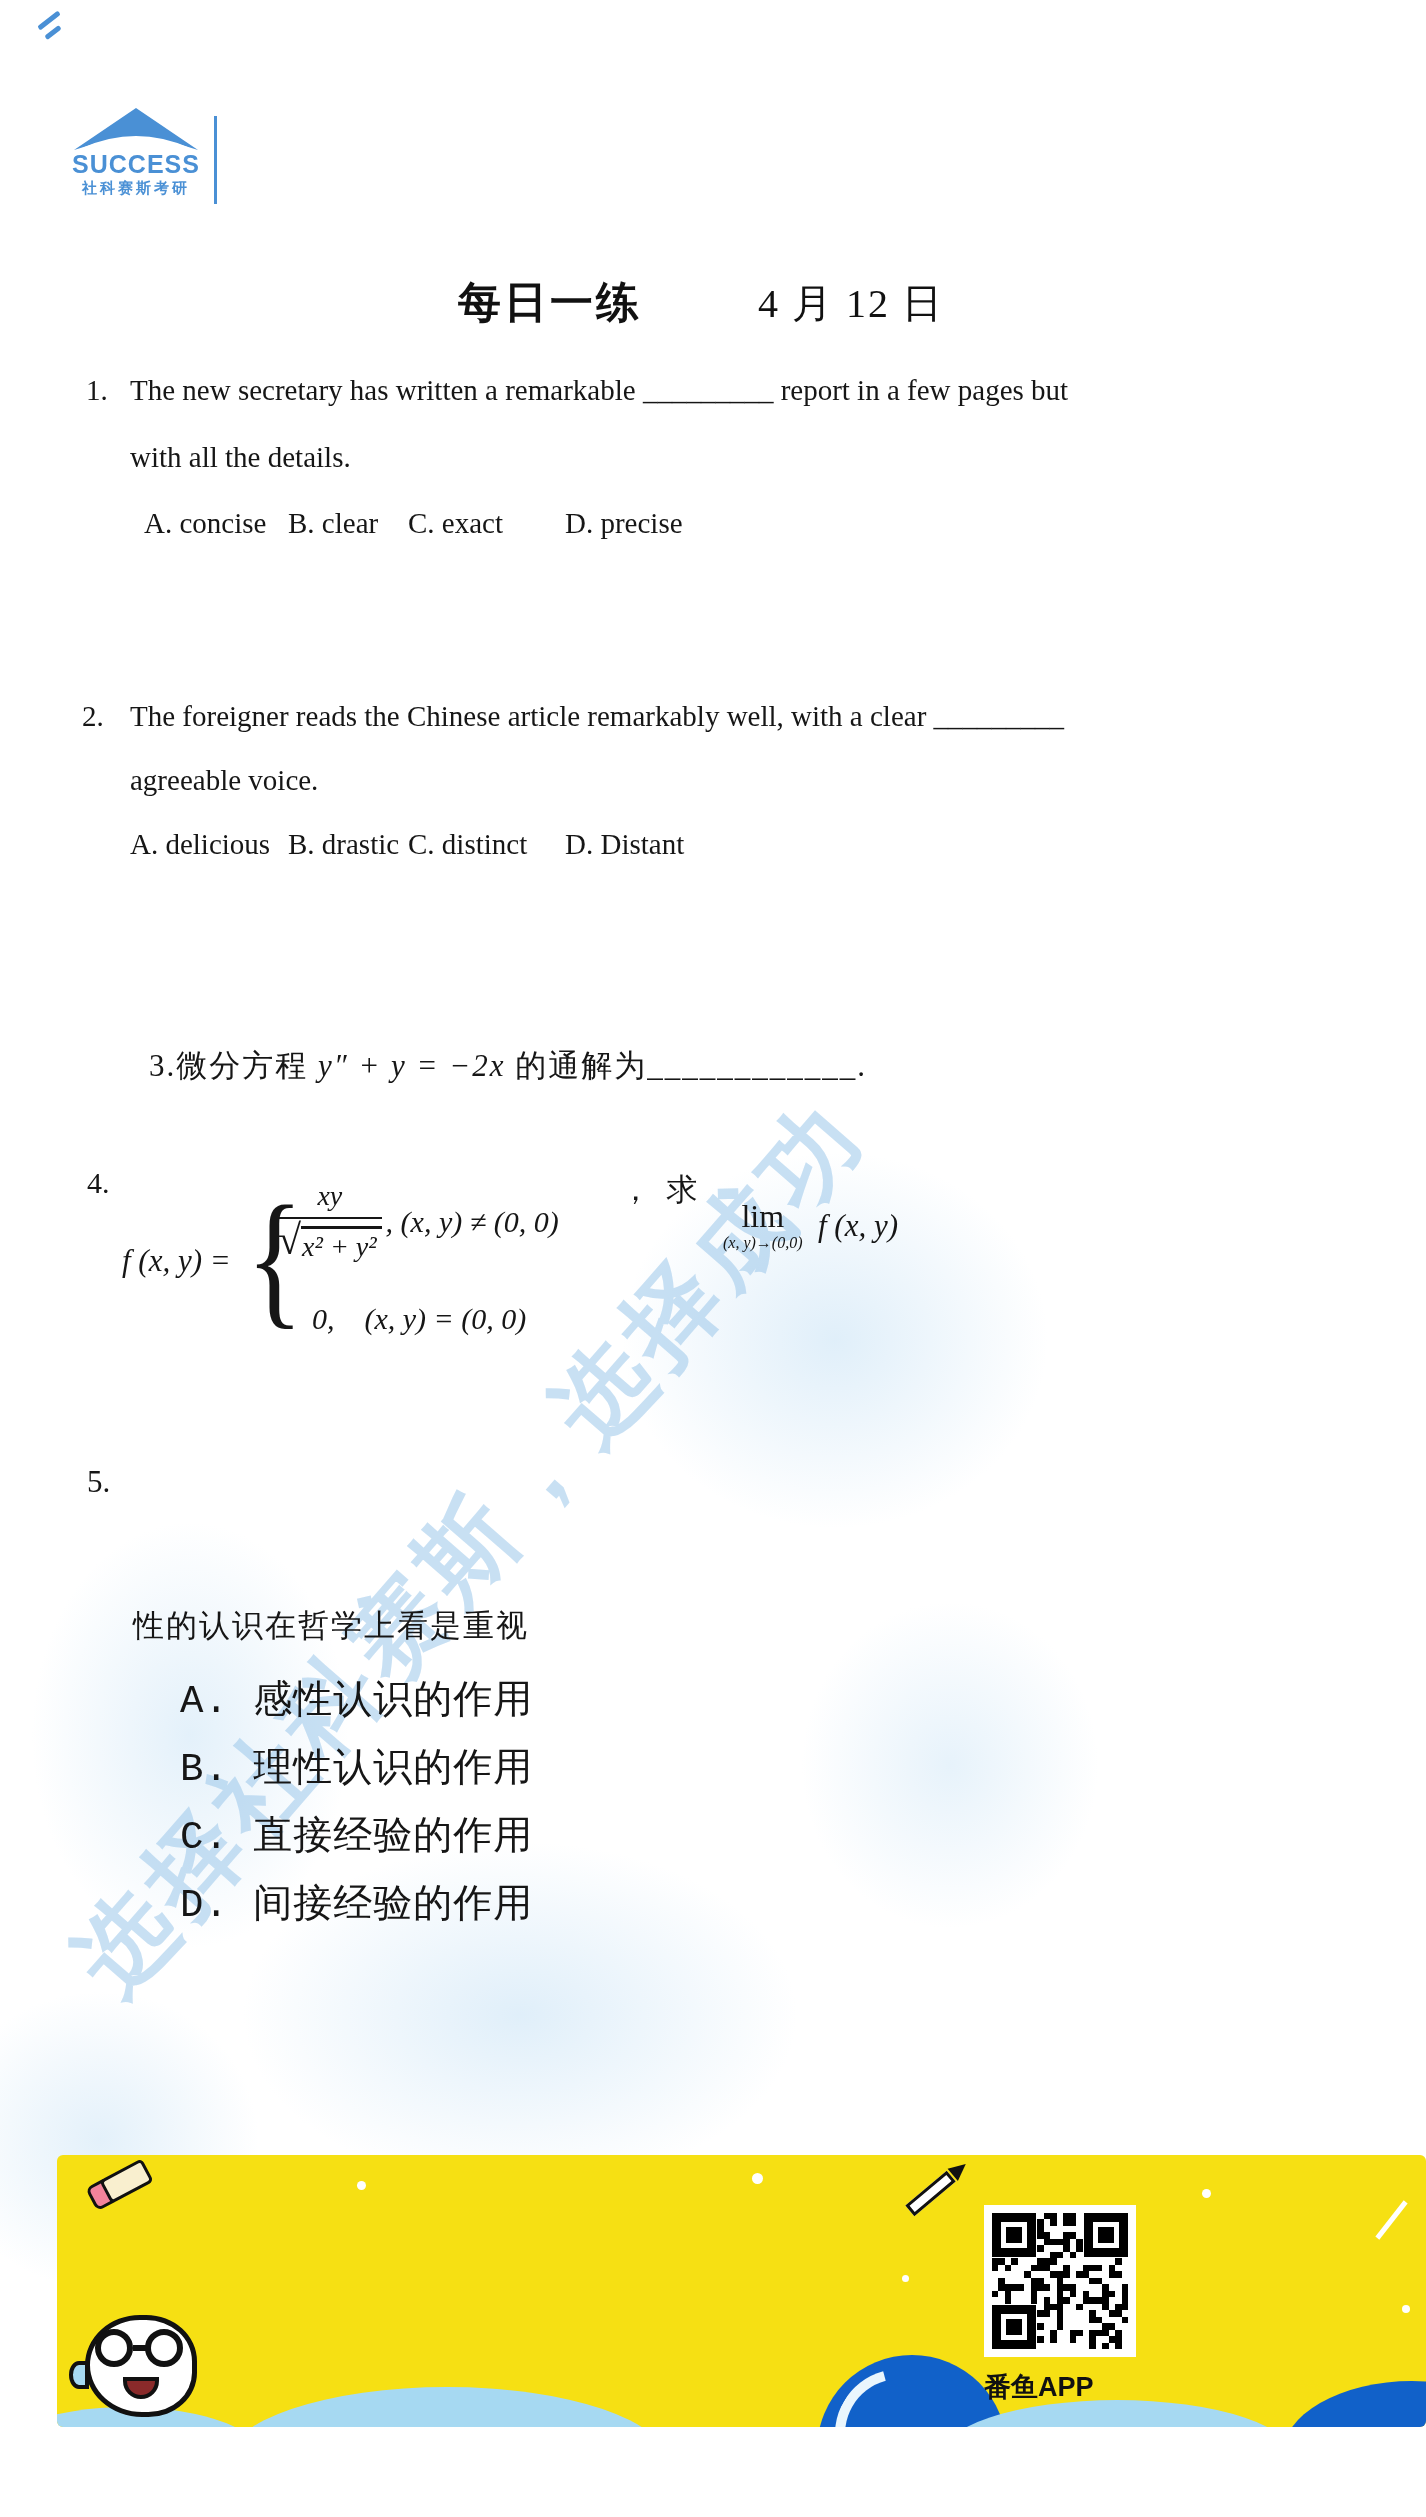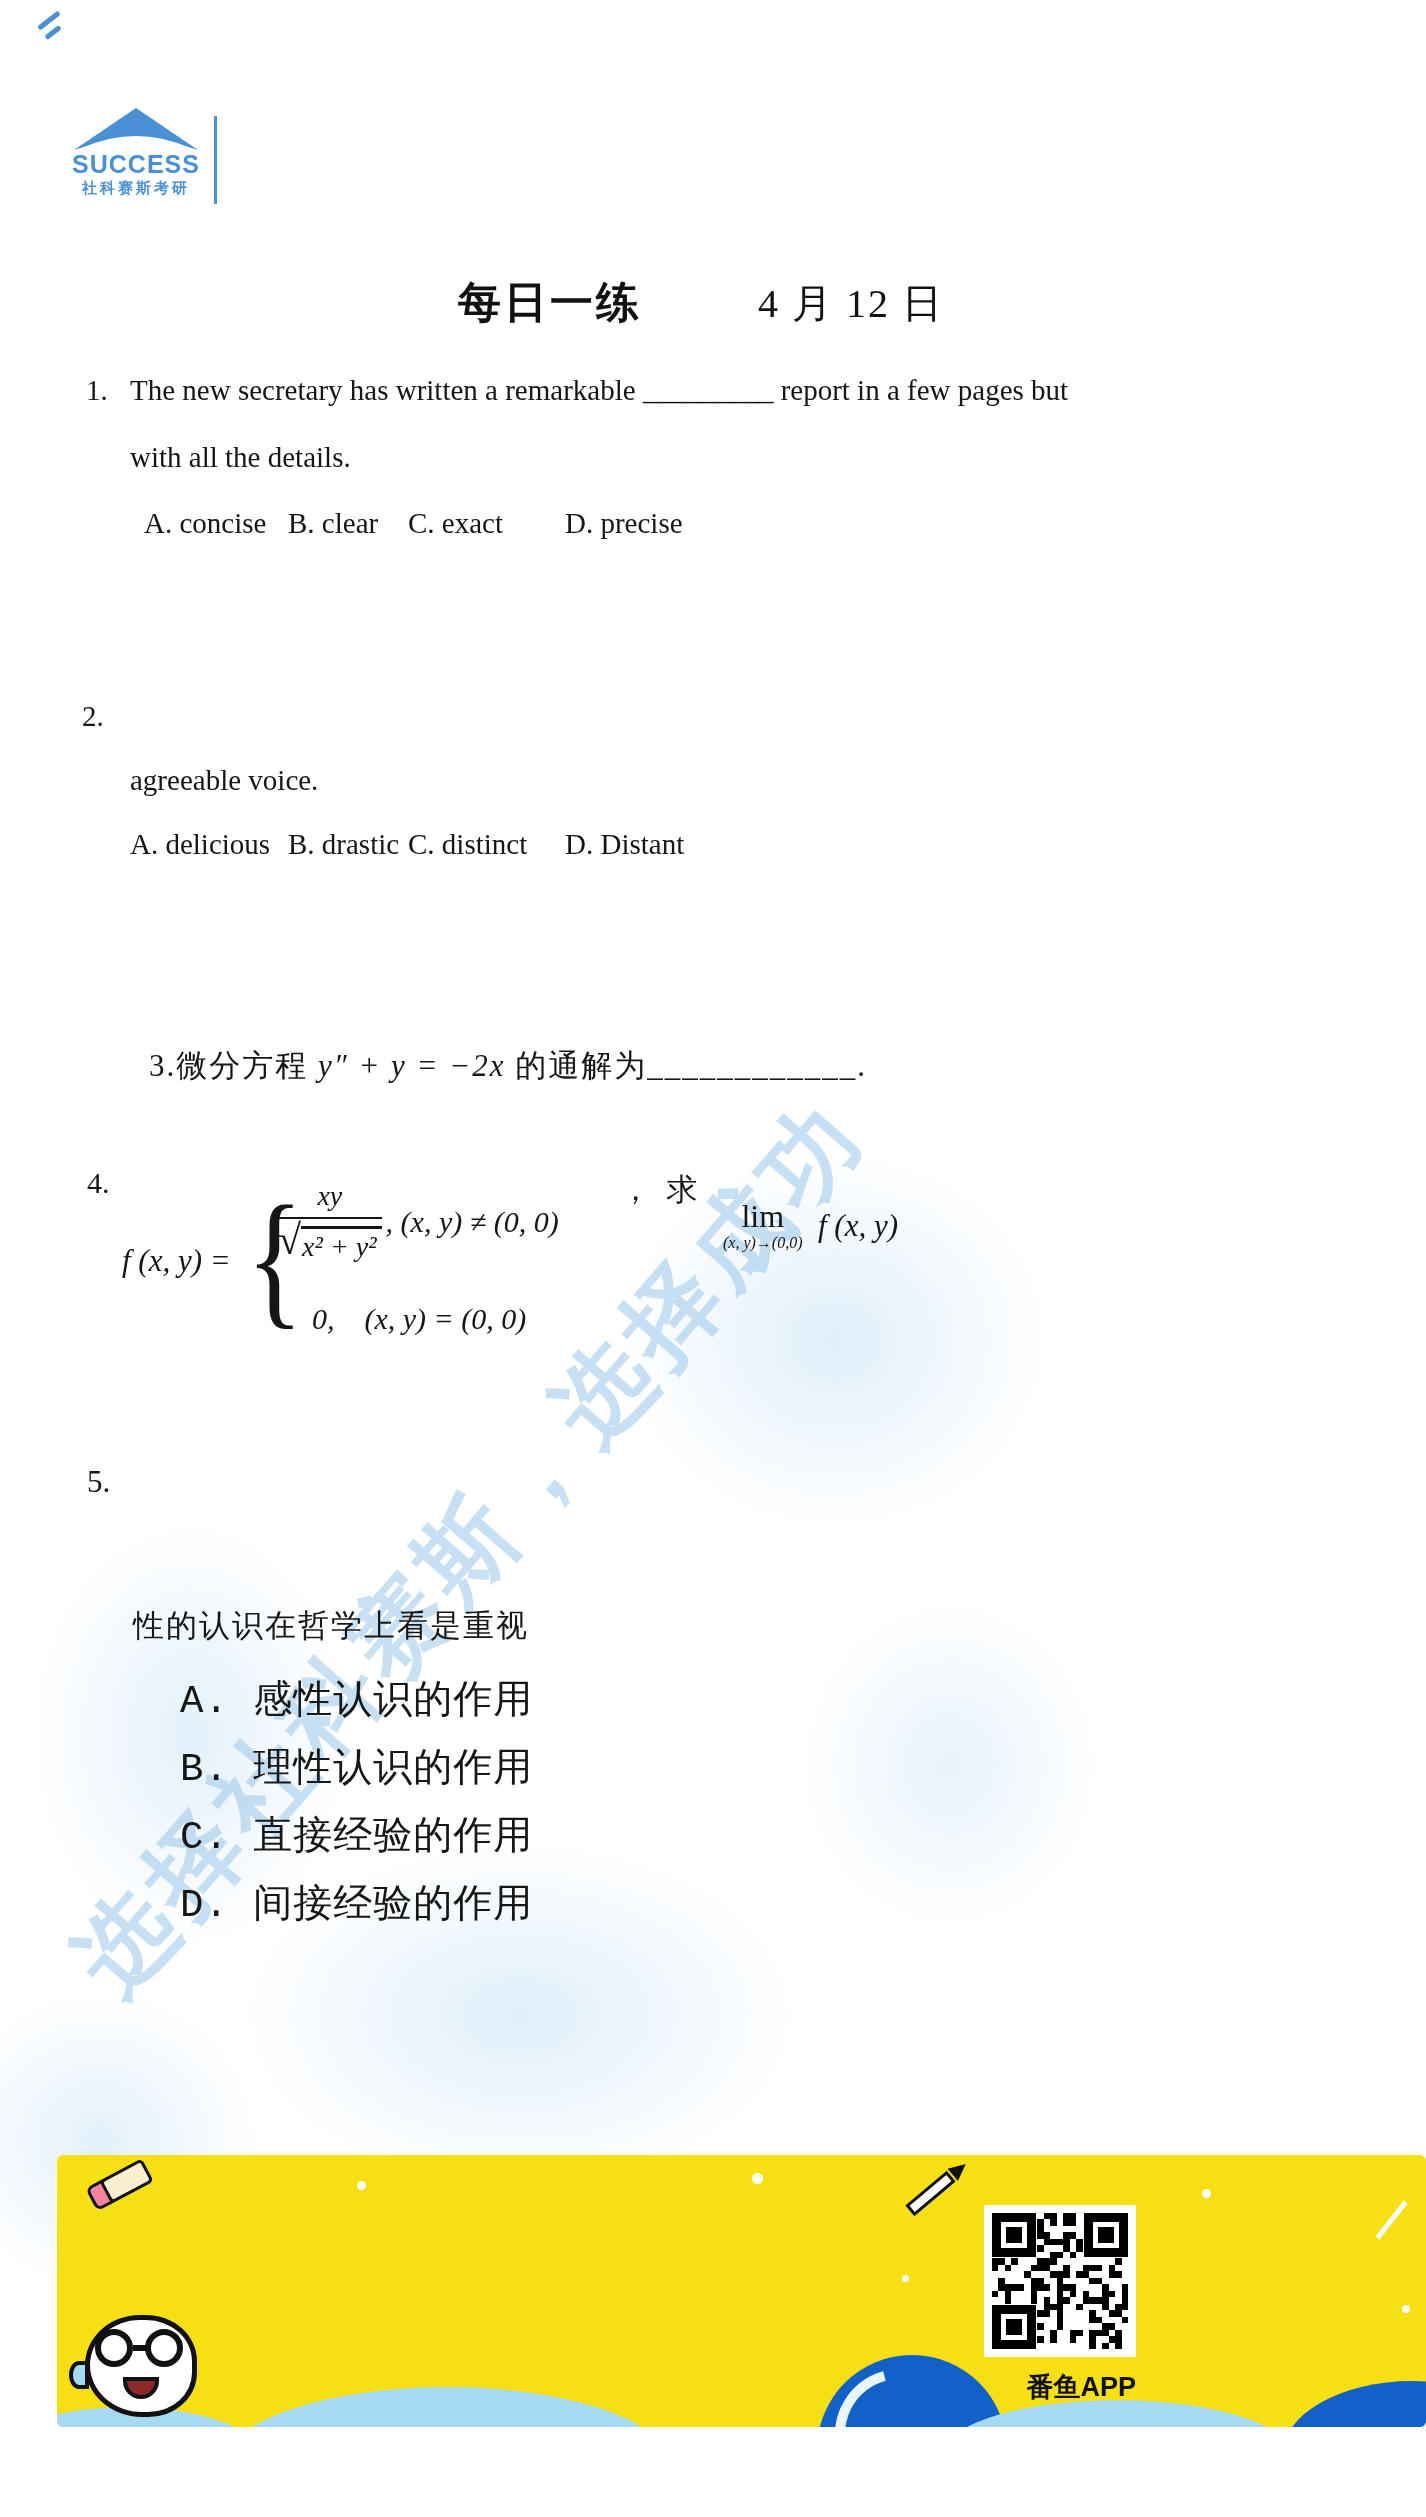--- a/index.html
+++ b/index.html
@@ -99,21 +99,21 @@
   .fish-mouth { position:absolute; left:56px; top:74px; width:36px; height:22px; background:#8a2a2a; border:4px solid #111; border-radius:0 0 20px 20px; }
   .fish-fin { position:absolute; left:2px; top:58px; width:20px; height:28px; background:#a6d9f2; border:4px solid #111; border-radius:50% 0 0 50%; }
 
   .qr-box { position:absolute; left:927px; top:50px; width:152px; height:152px; background:#fff; z-index:3; }
   .qr-modules { position:absolute; inset:8px; display:grid;
     grid-template-rows:repeat(21,1fr); grid-template-columns:repeat(21,1fr); }
   .qr-modules b { background:#000; }
   .finder { position:absolute; width:44px; height:44px; border:9px solid #000; background:#fff; }
   .finder::after { content:""; position:absolute; inset:5px; background:#000; }
   .f-tl { left:8px; top:8px; } .f-tr { right:8px; top:8px; } .f-bl { left:8px; bottom:8px; }
-  .qr-label { position:absolute; left:927px; top:214px; width:152px; text-align:right; z-index:3;
+  .qr-label { position:absolute; left:927px; top:214px; width:152px; text-align:left; z-index:3;
     font-family:"Liberation Sans",sans-serif; font-weight:800; font-size:27px; color:#111; }
 
   .wave { position:absolute; border-radius:50%; }
   .wl0 { left:-70px;  top:252px; width:280px; height:110px; background:#a6d9f2; z-index:1; }
   .wl1 { left:170px;  top:232px; width:440px; height:150px; background:#a6d9f2; z-index:1; }
   .wd1 { left:760px;  top:200px; width:190px; height:190px; background:#1161c9; z-index:1; }
   .wave-curl { position:absolute; left:778px; top:214px; width:130px; height:130px; border-radius:50%;
     border:10px solid transparent; border-left-color:#eaf6fd; transform:rotate(30deg); z-index:1; }
   .wl2 { left:880px;  top:245px; width:360px; height:120px; background:#a6d9f2; z-index:1; }
   .wd2 { left:1225px; top:226px; width:260px; height:150px; background:#1161c9; z-index:1; }
@@ -148,20 +148,21 @@
 
   <div class="line en" style="left:86px;top:374px">1.</div>
   <div class="line en" style="left:130px;top:374px">The new secretary has written a remarkable _________ report in a few pages but</div>
   <div class="line en" style="left:130px;top:441px">with all the details.</div>
   <div class="line en" style="left:144px;top:507px">A. concise</div>
   <div class="line en" style="left:288px;top:507px">B. clear</div>
   <div class="line en" style="left:408px;top:507px">C. exact</div>
   <div class="line en" style="left:565px;top:507px">D. precise</div>
 
   <div class="line en" style="left:82px;top:700px">2.</div>
+  <div class="line en" style="left:130px;top:700px">The foreigner reads the Chinese article remarkably well, with a clear _________</div>
   <div class="line en" style="left:130px;top:764px">agreeable voice.</div>
   <div class="line en" style="left:130px;top:828px">A. delicious</div>
   <div class="line en" style="left:288px;top:828px">B. drastic</div>
   <div class="line en" style="left:408px;top:828px">C. distinct</div>
   <div class="line en" style="left:565px;top:828px">D. Distant</div>
 
   <div class="line cn cnline" style="left:110px;top:1012px">
     <span class="cn">3.微分方程 </span><span class="it">y″ + y = −2x</span><span class="cn"> 的通解为</span><span class="en" style="font-size:31px">____________.</span>
   </div>
 

